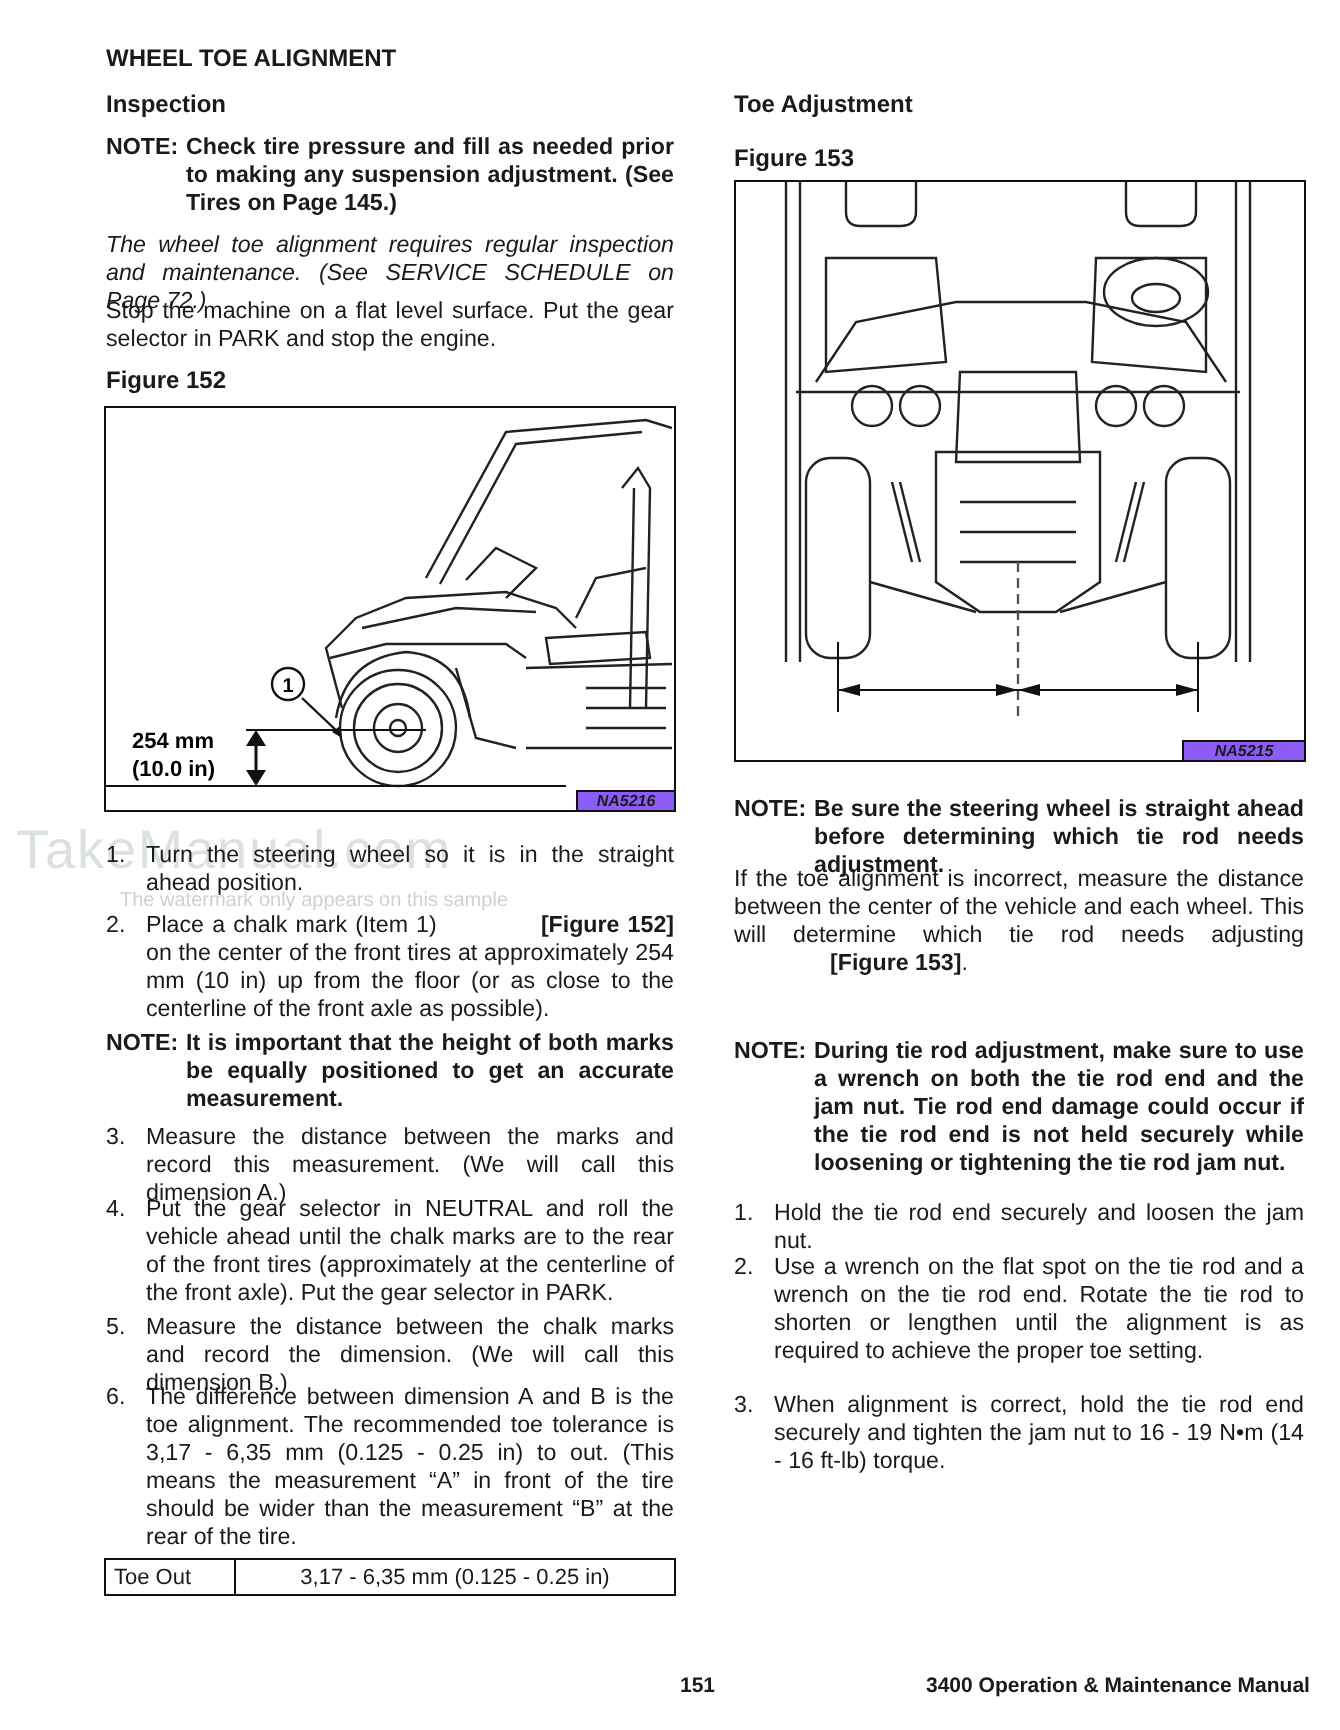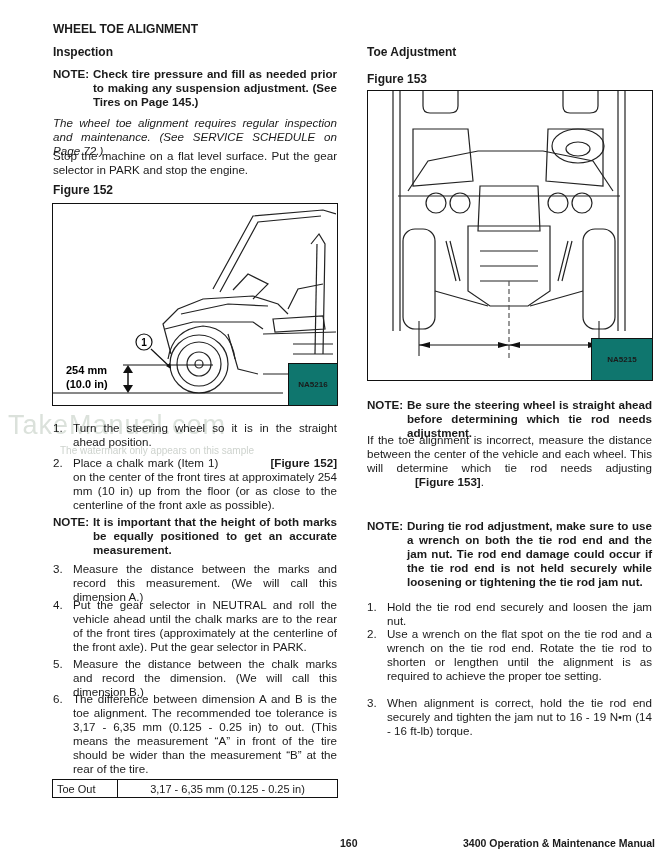--- a/index.html
+++ b/index.html
@@ -12,21 +12,21 @@
   .h2 { font-weight:bold; font-size:12px; }
   .p { line-height:14px; text-align:justify; }
   .note { font-weight:bold; line-height:14px; display:flex; }
   .note .lbl { flex:0 0 auto; width:40px; }
   .note .txt { flex:1; text-align:justify; }
   .step { display:flex; line-height:14px; }
   .step .num { flex:0 0 20px; }
   .step .txt { flex:1; text-align:justify; }
   .fig { border:1.5px solid #111; background:#fff; box-sizing:border-box; }
   .figid { position:absolute; right:0; bottom:0; border-left:1.5px solid #111; border-top:1.5px solid #111;
-           font-size:8px; font-weight:bold; padding:16px 0; text-align:center; background:#0f766e; }
+           font-size:8px; font-weight:bold; padding:0 0; text-align:center; background:#8b5cf6;font-style:italic; }
   .bold { font-weight:bold;padding-left:48px; }
   .wm1 { color:#cfd8cf; font-size:27px; font-weight:normal; letter-spacing:1px; opacity:0.75; }
   .wm2 { color:#c8cec8; font-size:10px; opacity:0.9; }
   table.spec { border-collapse:collapse; font-size:11px; }
   table.spec td { border:1px solid #111; padding:1px 4px; height:15px; }
   .footer { font-weight:bold; font-size:10.5px; }
 </style>
 </head>
 <body>
 
@@ -199,14 +199,14 @@
 </div>
 <div class="abs col-right step" style="top:627px;">
   <span class="num">2.</span>
   <span class="txt">Use a wrench on the flat spot on the tie rod and a wrench on the tie rod end. Rotate the tie rod to shorten or lengthen until the alignment is as required to achieve the proper toe setting.</span>
 </div>
 <div class="abs col-right step" style="top:696px;">
   <span class="num">3.</span>
   <span class="txt">When alignment is correct, hold the tie rod end securely and tighten the jam nut to 16 - 19 N•m (14 - 16 ft-lb) torque.</span>
 </div>
 
-<div class="abs footer" style="left:340px; top:837px;">160</div>
+<div class="abs footer" style="left:340px; top:837px;">151</div>
 <div class="abs footer" style="left:463px; top:837px;">3400 Operation &amp; Maintenance Manual</div>
 
 </body></html>

